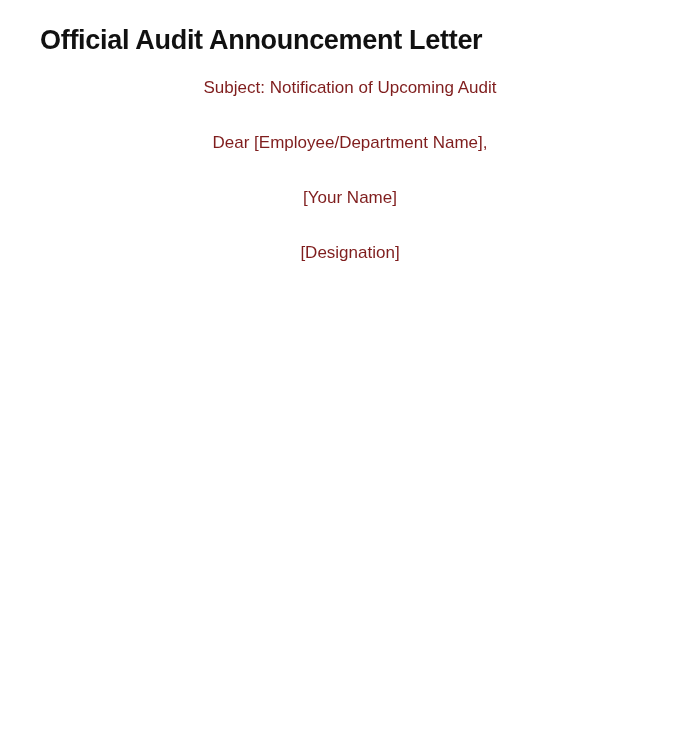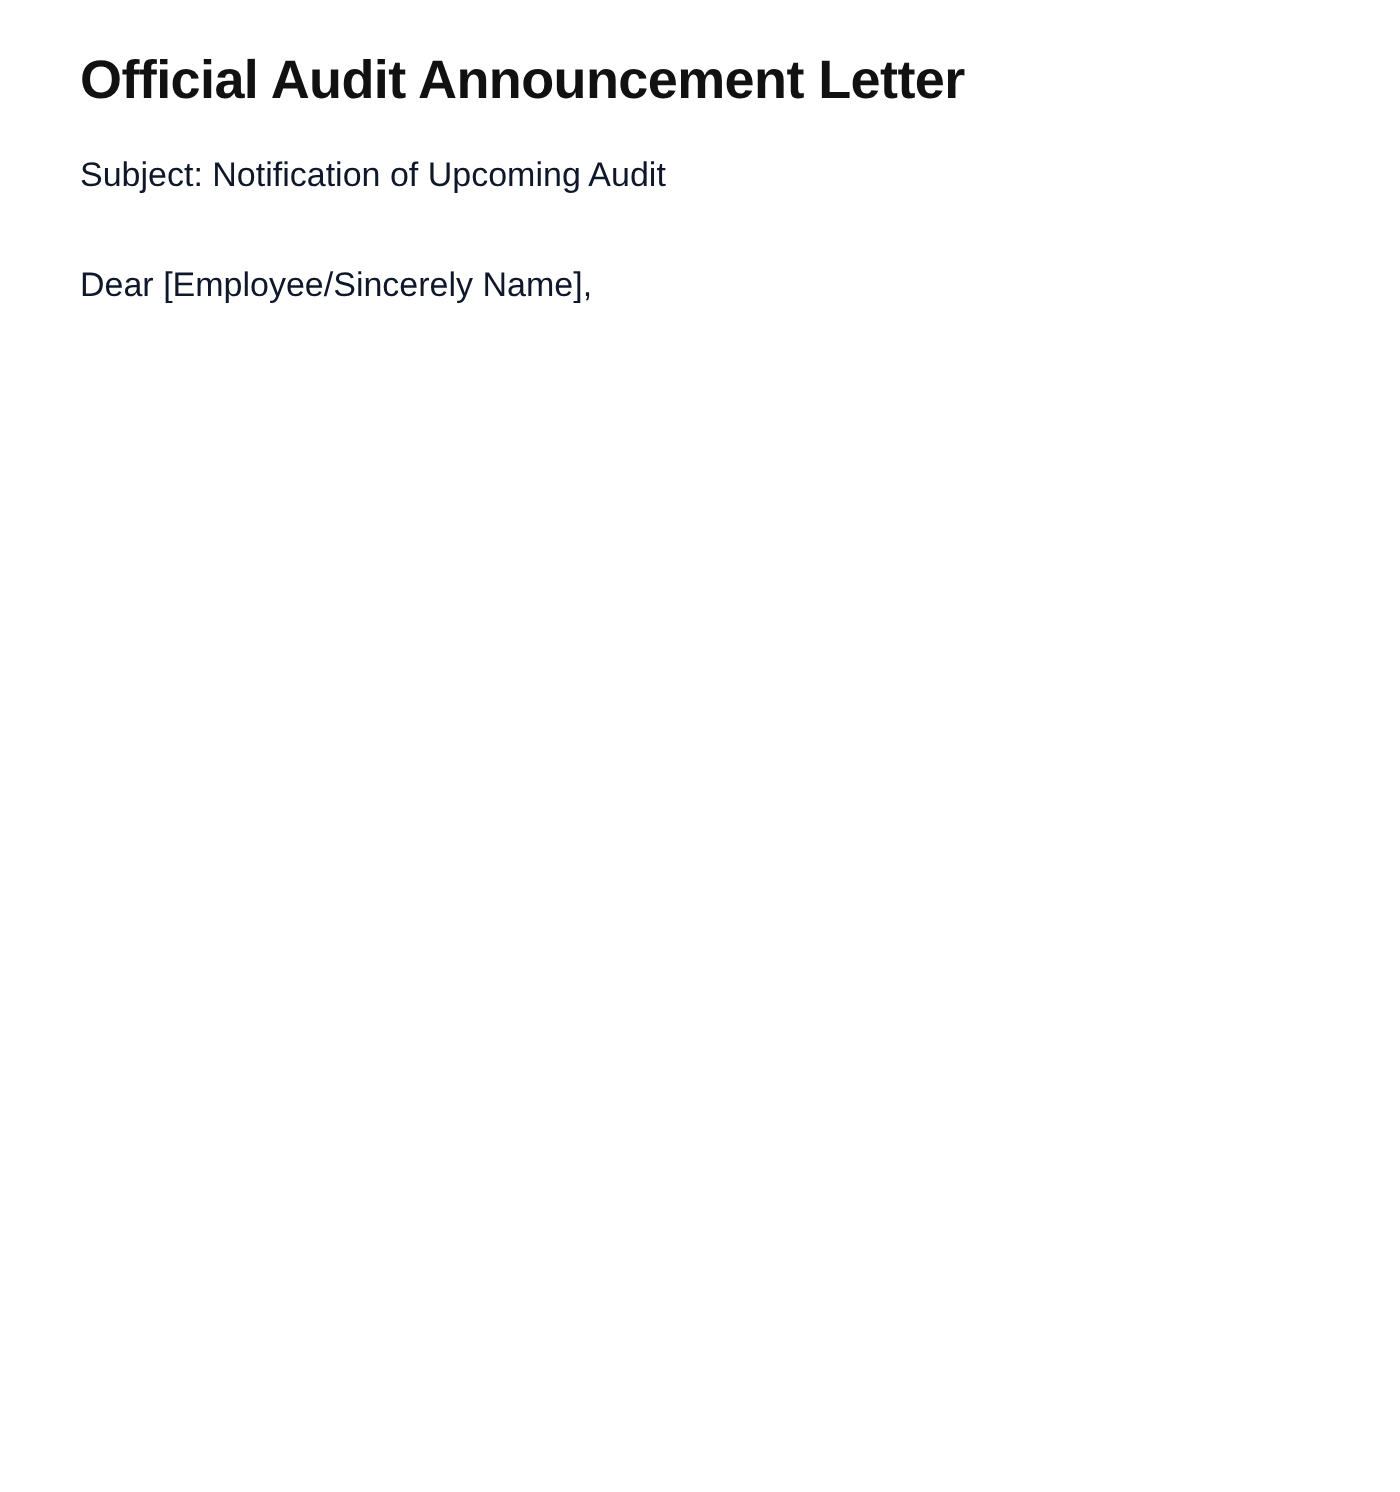--- a/index.html
+++ b/index.html
@@ -28,34 +28,37 @@
     line-height: 36px;
     font-weight: 700;
     color: #111111;
     letter-spacing: -0.3px;
   }
   .para {
     margin: 0 0 20px 0;
     font-size: 17px;
     line-height: 35px;
     font-weight: 400;
-    color: #0f172a;
+    color: #7f1d1d;
     white-space: pre-line; 
+    text-align: center;
   }
 </style>
 </head>
 <body>
 
 <div class="doc">
 
   <h1 class="doc-title">Official Audit Announcement Letter</h1>
 
   <p class="para">Subject: Notification of Upcoming Audit</p>
 
-  <p class="para">Dear [Employee/Sincerely Name],</p>
+  <p class="para">Dear [Employee/Department Name],</p>
 
 
 
 
+  <p class="para">[Your Name]</p>
 
+  <p class="para">[Designation]</p>
 
 
 </div>
 
 </body></html>

